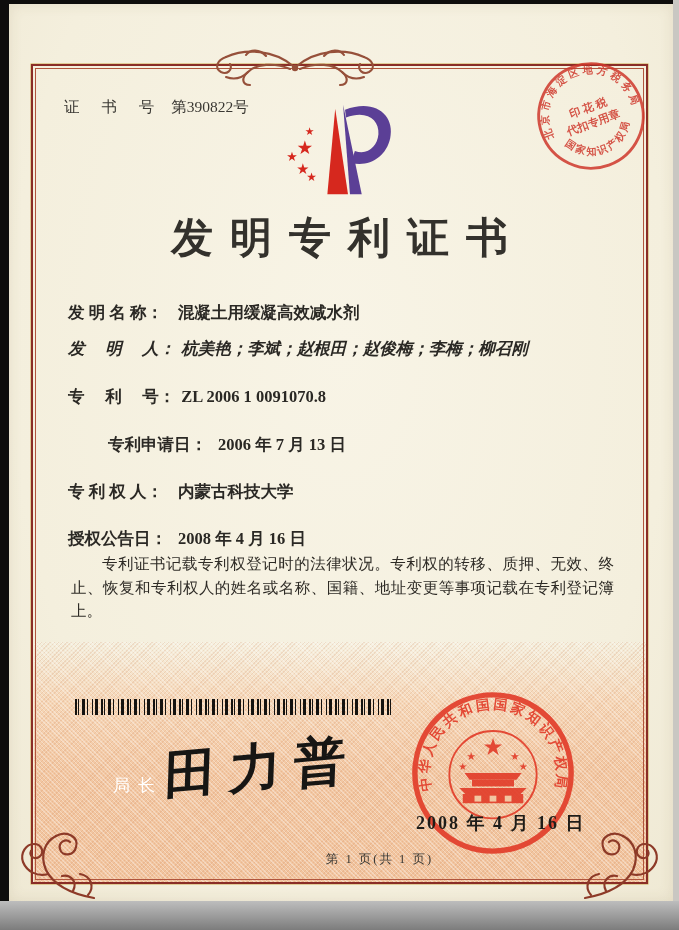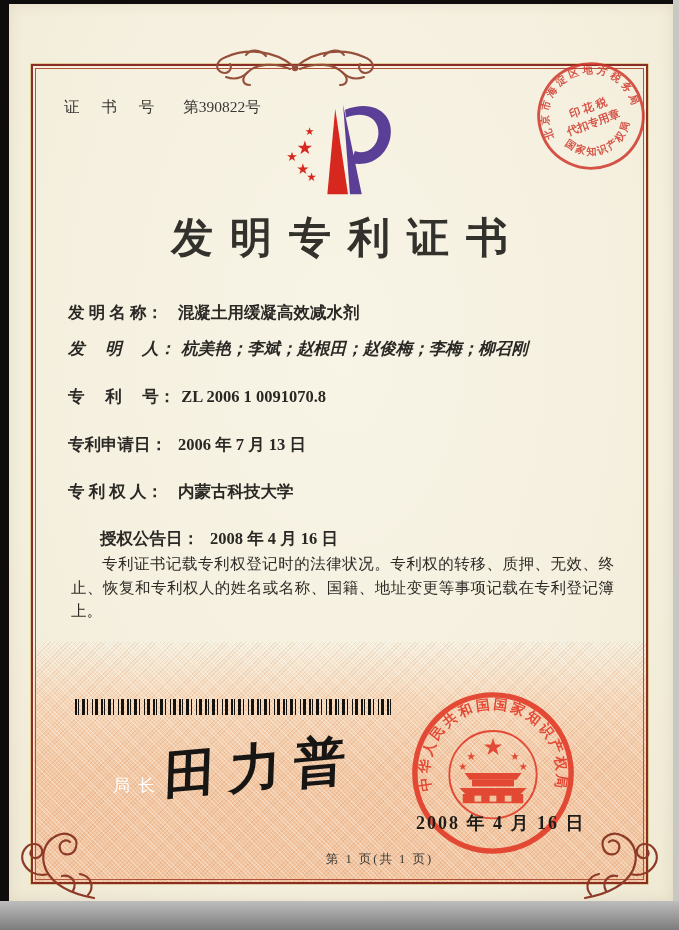--- a/index.html
+++ b/index.html
@@ -24,21 +24,21 @@
       linear-gradient(to bottom, rgba(246,210,178,0) 0, rgba(246,206,170,.75) 60px, #f2c7a2 130px, #f1c49e 100%);}
   
   .frame{position:absolute;left:31px;top:64px;width:617px;height:820px;z-index:2;pointer-events:none;}
   .frame-outer{position:absolute;left:0;top:0;right:0;bottom:0;
     border:2.5px solid #8a2d26;
     box-shadow:0 0 0 .5px #caa84e;}
   .frame-inner{position:absolute;left:4px;top:4px;right:4px;bottom:4px;border:1px solid #b0543c;}
   .ornament{position:absolute;z-index:3;}
   
   .cert-no{position:absolute;left:64px;top:97px;z-index:4;font-size:15.5px;color:#3a3833;white-space:nowrap;}
-  .cert-no .lbl{letter-spacing:9px;margin-right:16px;}
+  .cert-no .lbl{letter-spacing:9px;margin-right:4px;}
   .title{position:absolute;left:0;top:210px;width:679px;text-align:center;z-index:4;
     font-size:42px;font-weight:700;letter-spacing:17px;color:#33312c;text-indent:17px;}
   .field-row{position:absolute;left:68px;z-index:4;font-size:16.5px;font-weight:600;
     color:#2a2824;white-space:nowrap;}
   .field-row .flabel{display:inline-block;min-width:104px;}
   .field-row .fvalue{margin-left:6px;}
   .body-text{position:absolute;left:71px;top:552px;width:543px;z-index:4;
     font-size:15.5px;line-height:23.5px;color:#2e2b26;text-align:justify;}
   .body-text p{margin:0;text-indent:2em;}
   .barcode{position:absolute;left:75px;top:699px;width:316px;height:16px;z-index:4;
@@ -155,27 +155,27 @@
 
 <div class="field-row" style="top:290px;margin-top:12px;">
   <span class="flabel">发 明 名 称：</span><span class="fvalue">混凝土用缓凝高效减水剂</span>
 </div>
 <div class="field-row" style="top:338px;font-style:italic;">
   <span class="flabel">发　 明　 人：</span><span class="fvalue">杭美艳；李斌；赵根田；赵俊梅；李梅；柳召刚</span>
 </div>
 <div class="field-row" style="top:386px;">
   <span class="flabel">专　 利　 号：</span><span class="fvalue">ZL 2006 1 0091070.8</span>
 </div>
-<div class="field-row" style="top:434px;">
+<div class="field-row" style="top:434px;margin-left:40px;">
   <span class="flabel">专利申请日：</span><span class="fvalue">2006 年 7 月 13 日</span>
 </div>
 <div class="field-row" style="top:481px;">
   <span class="flabel">专 利 权 人：</span><span class="fvalue">内蒙古科技大学</span>
 </div>
-<div class="field-row" style="top:528px;margin-left:32px;">
+<div class="field-row" style="top:528px;">
   <span class="flabel">授权公告日：</span><span class="fvalue">2008 年 4 月 16 日</span>
 </div>
 
 <div class="body-text">
   <p>专利证书记载专利权登记时的法律状况。专利权的转移、质押、无效、终止、恢复和专利权人的姓名或名称、国籍、地址变更等事项记载在专利登记簿上。</p>
 </div>
 
 <div class="barcode"></div>
 
 <div class="sign-title">局长</div>

